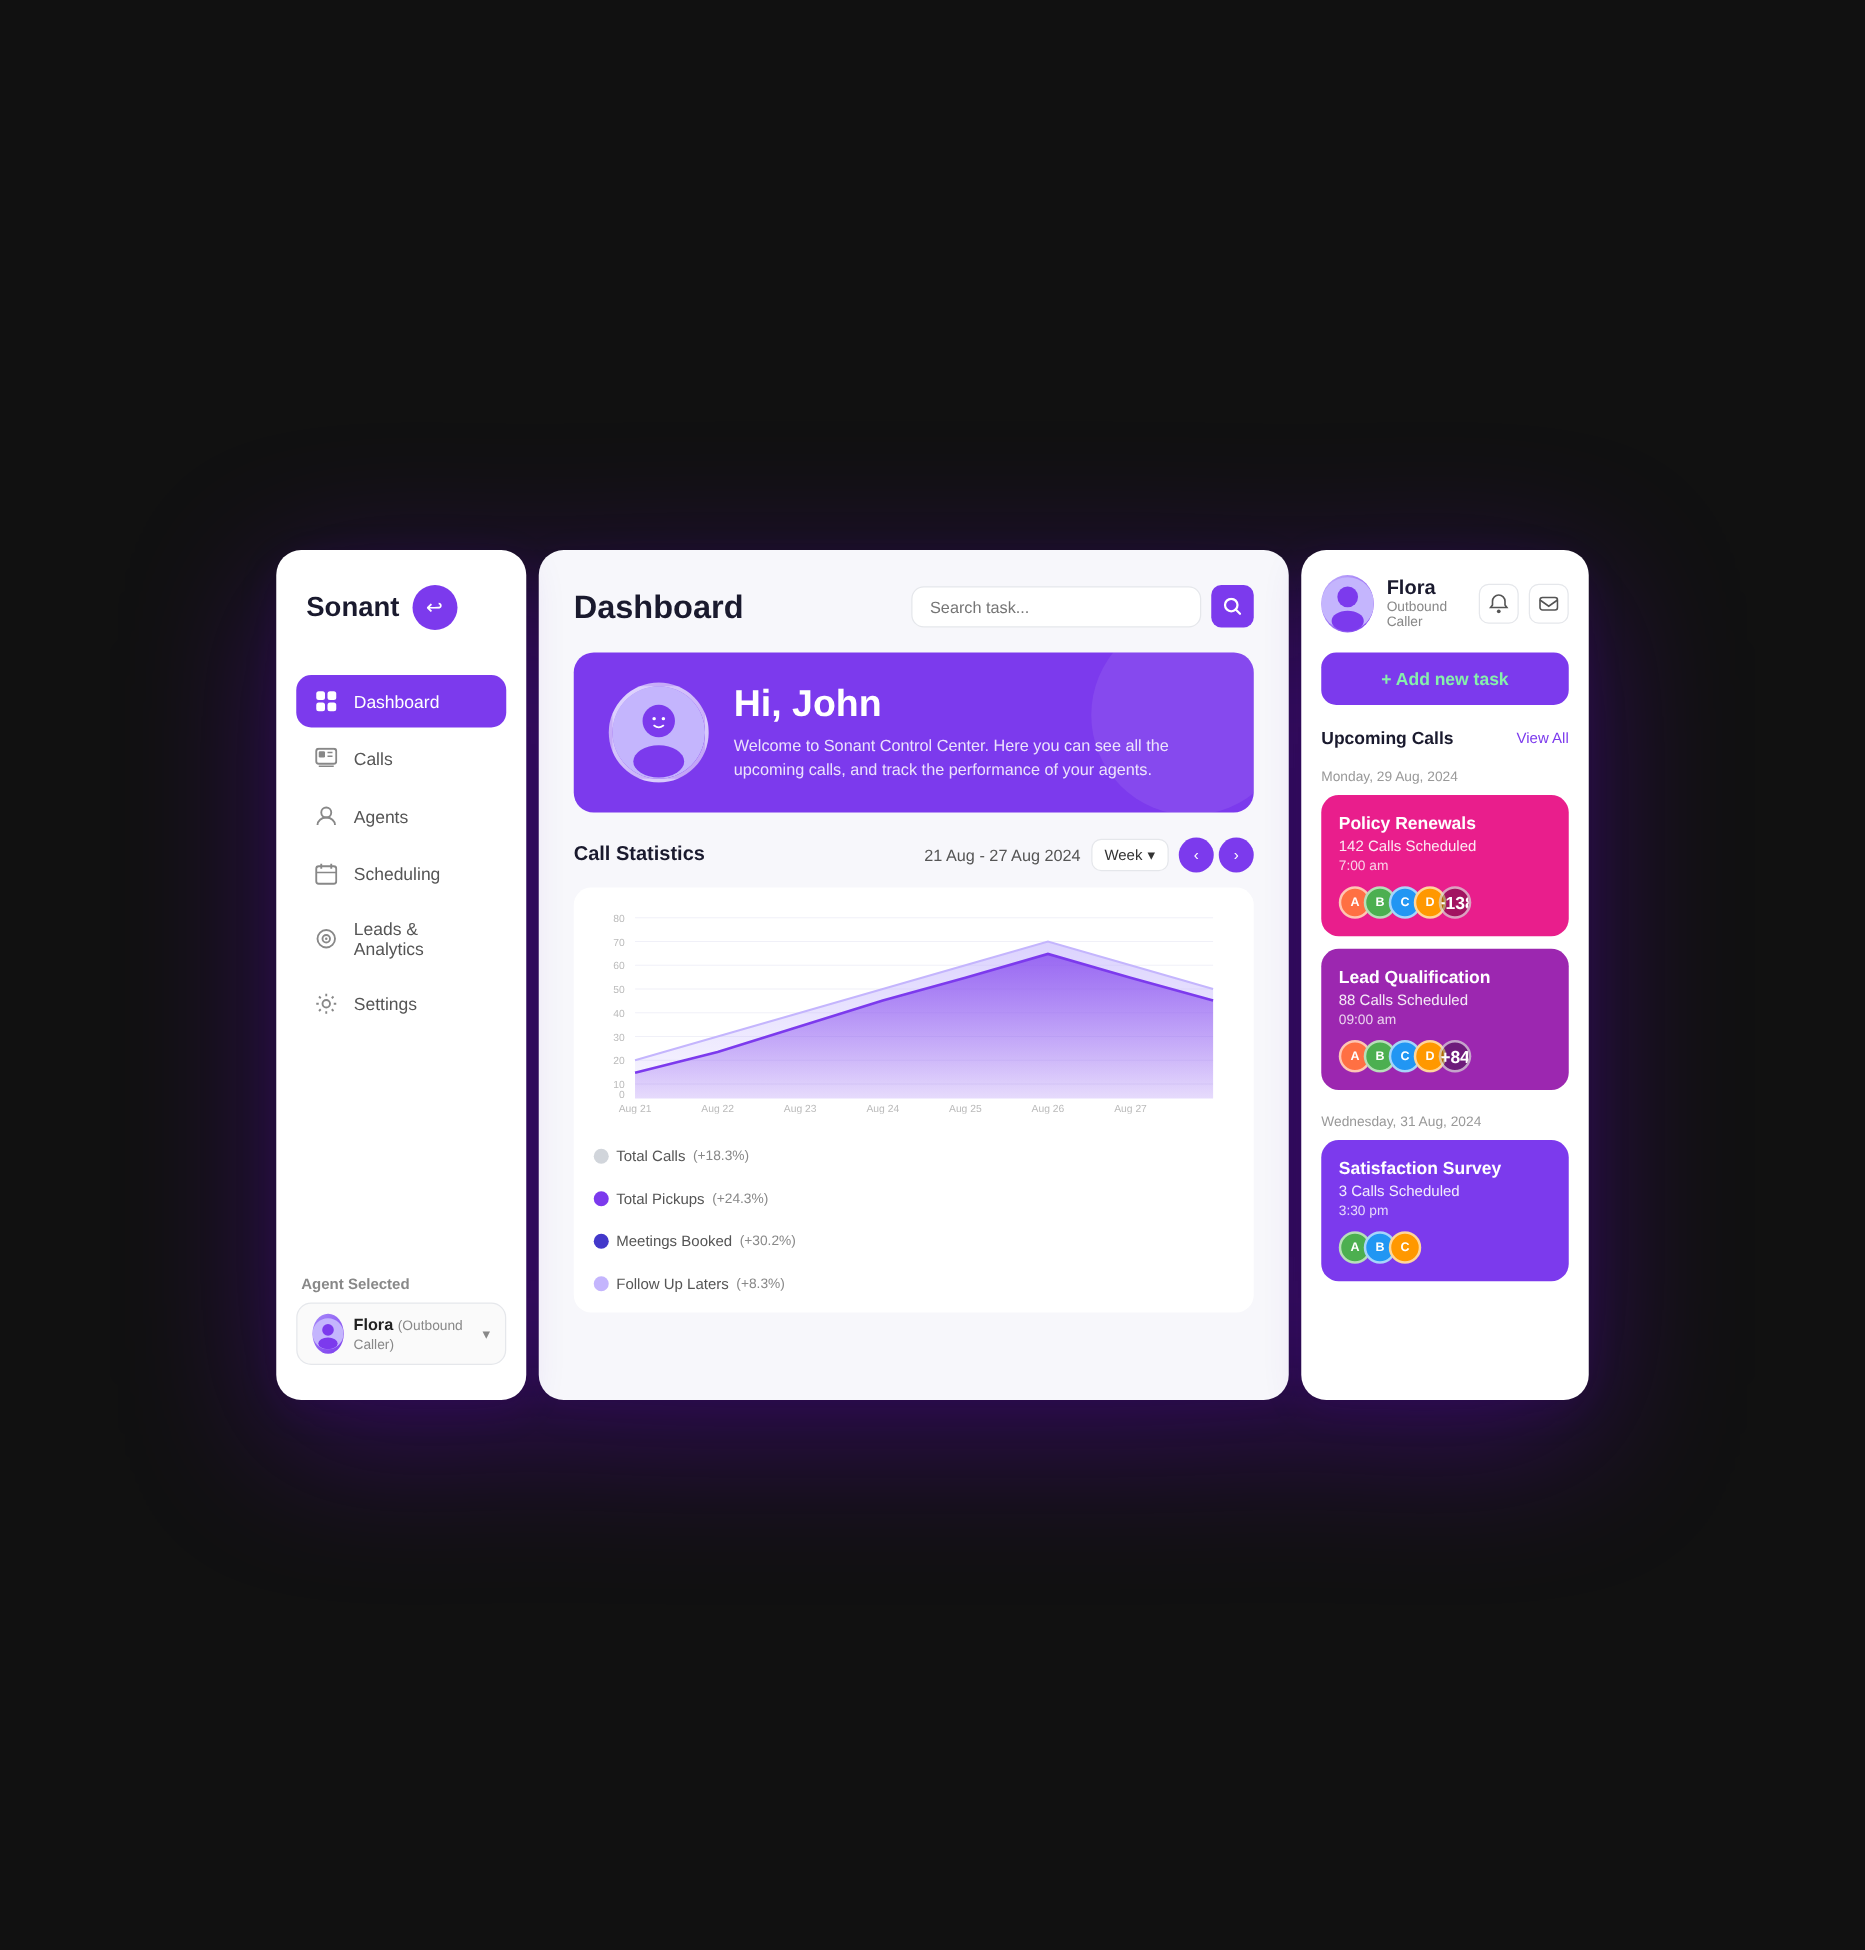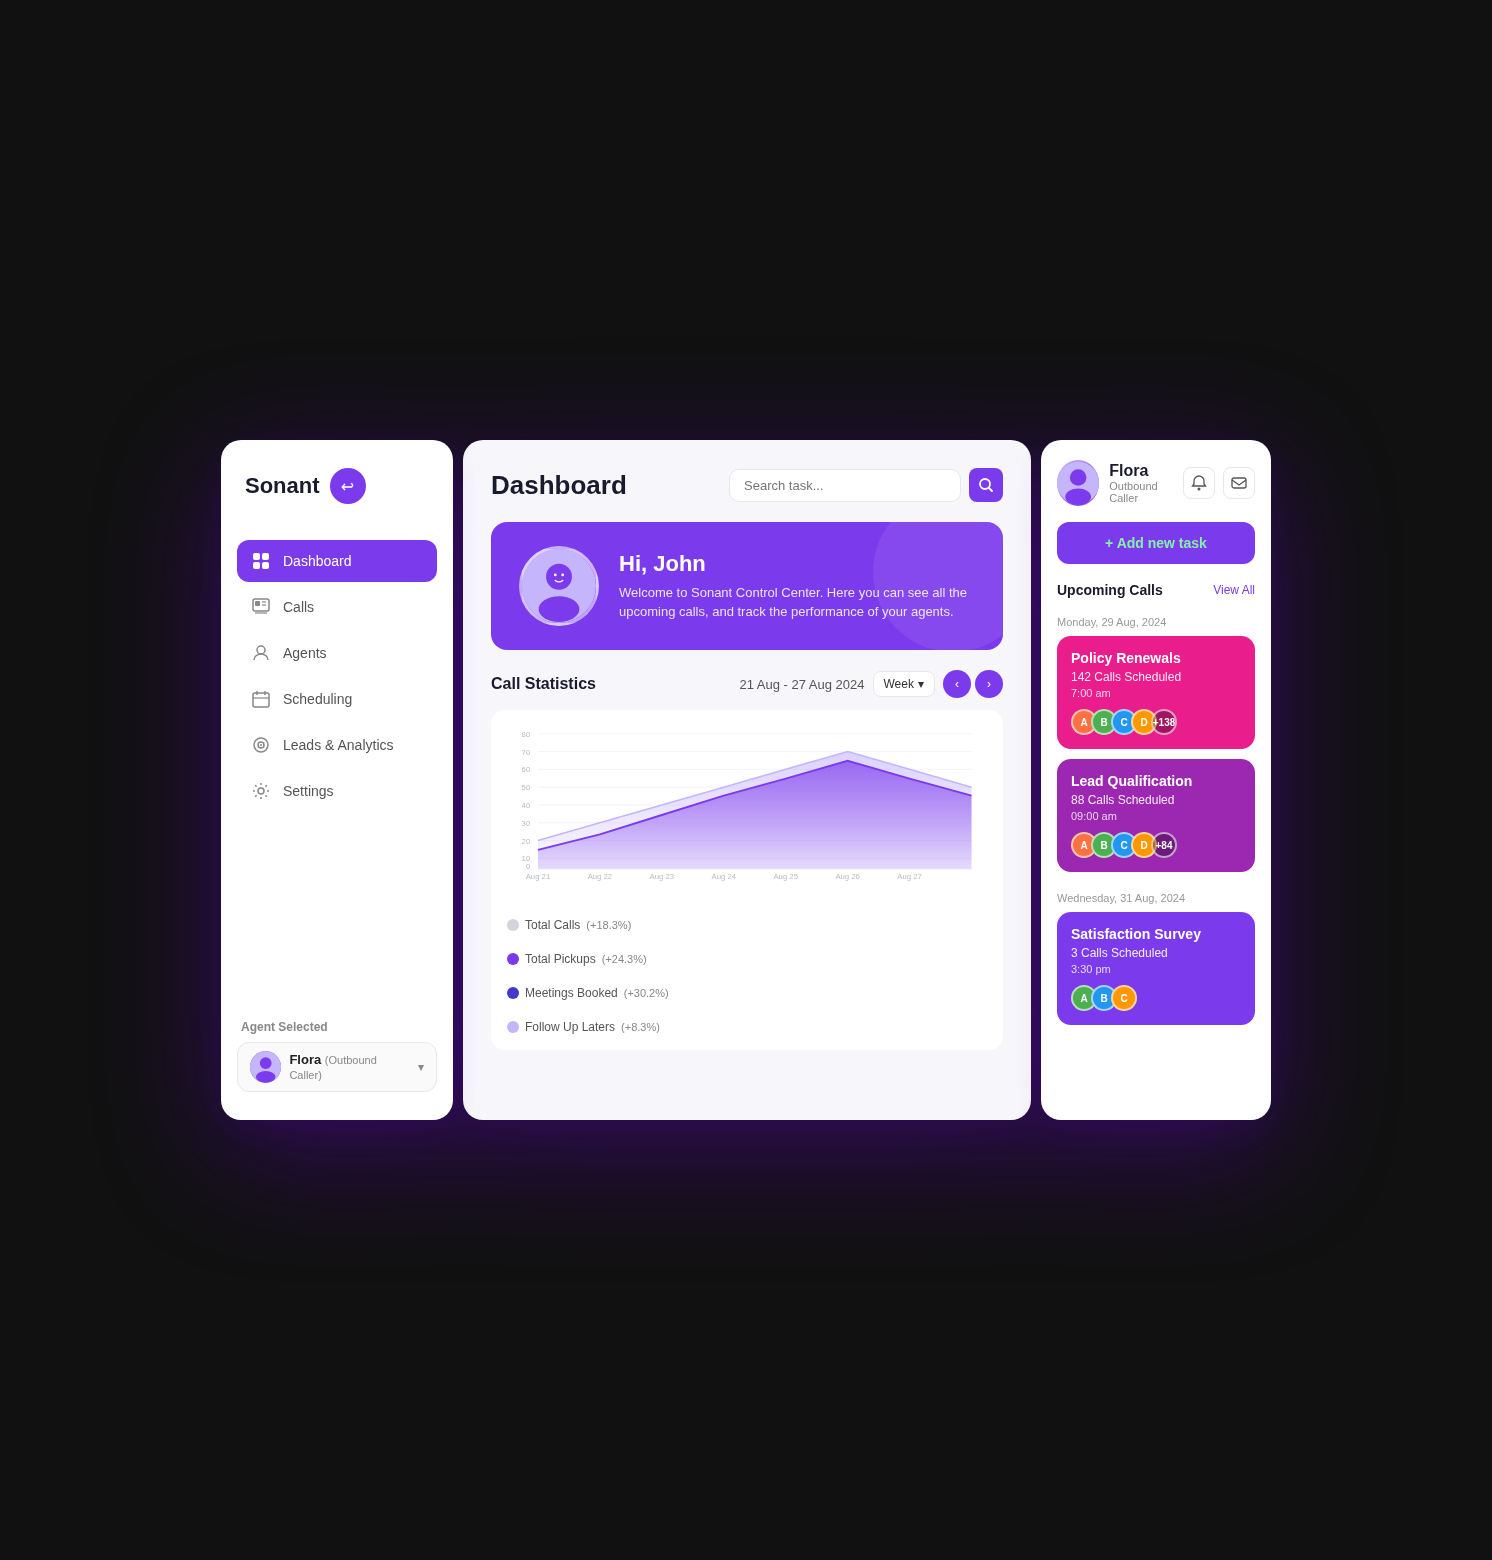--- a/index.html
+++ b/index.html
@@ -16,21 +16,21 @@
       position: relative;
       width: 1050px;
       height: 680px;
       display: flex;
       gap: 0;
       filter: drop-shadow(0 30px 60px rgba(100,0,200,0.4));
     }
 
     
     .sidebar {
-      width: 232px;
+      width: 200px;
       background: #fff;
       border-radius: 20px;
       padding: 28px 16px;
       display: flex;
       flex-direction: column;
       box-shadow: 0 8px 32px rgba(80,0,180,0.12);
       z-index: 3;
       position: relative;
     }
 
@@ -220,21 +220,21 @@
       border: 3px solid rgba(255,255,255,0.5);
       display: flex;
       align-items: center;
       justify-content: center;
       font-size: 32px;
       color: #fff;
       overflow: hidden;
       flex-shrink: 0;
     }
     .welcome-text h2 {
-      font-size: 22px;
+      font-size: 30px;
       font-weight: 700;
       color: #fff;
       margin-bottom: 6px;
     }
     .welcome-text p {
       font-size: 13px;
       color: rgba(255,255,255,0.85);
       line-height: 1.5;
     }
 
@@ -478,21 +478,21 @@
       font-size: 10px;
       color: #fff;
       font-weight: 600;
       overflow: hidden;
     }
     .av-circle:first-child { margin-left: 0; }
     .av-circle.av1 { background: #ff7043; }
     .av-circle.av2 { background: #4caf50; }
     .av-circle.av3 { background: #2196f3; }
     .av-circle.av4 { background: #ff9800; }
-    .av-circle.av-extra { background: rgba(0,0,0,0.3); font-size: 10px; text-align: center; }
+    .av-circle.av-extra { background: rgba(0,0,0,0.3); font-size: 14px; text-align: center; }
 
     
     .right-panel::-webkit-scrollbar { width: 4px; }
     .right-panel::-webkit-scrollbar-track { background: transparent; }
     .right-panel::-webkit-scrollbar-thumb { background: #d1d5db; border-radius: 2px; }
 
     
     .grid-lines { stroke: #f0f0f8; stroke-width: 1; }
     .axis-label { font-size: 10px; fill: #bbb; }
   </style>

